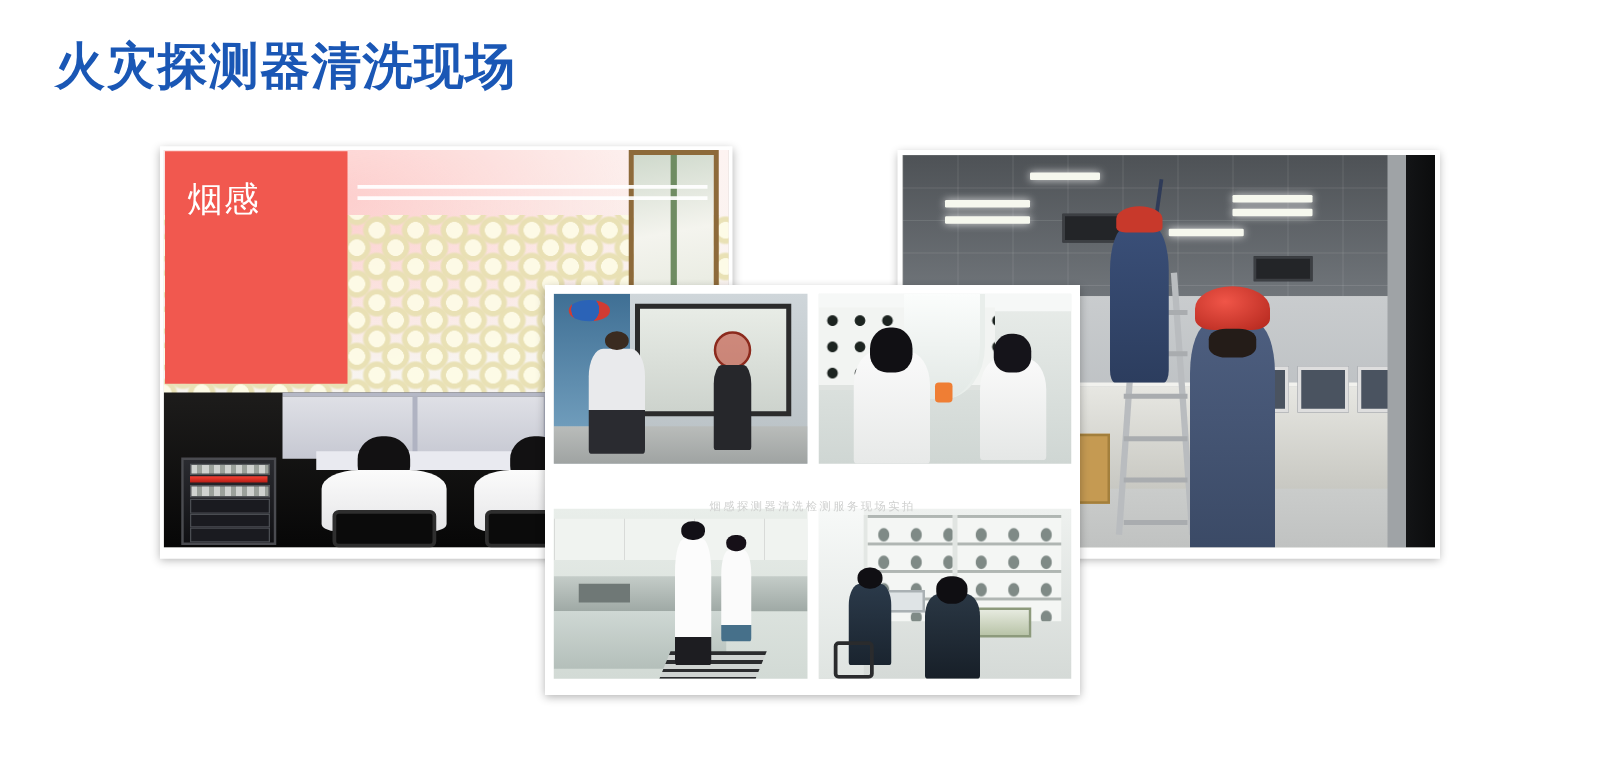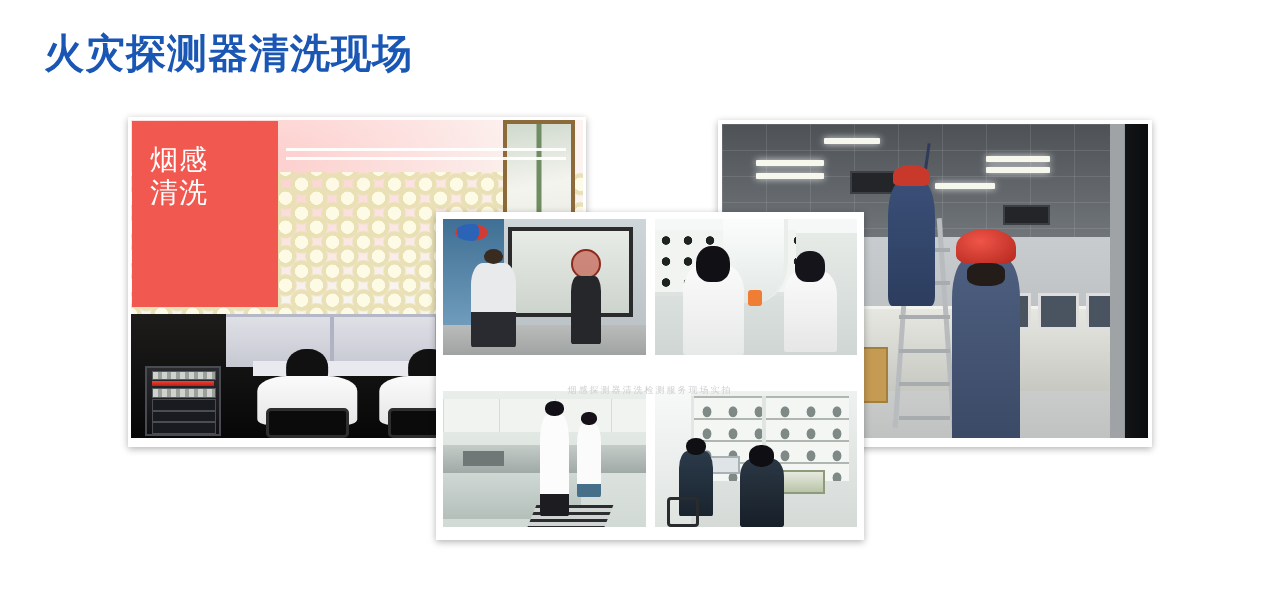--- a/index.html
+++ b/index.html
@@ -285,21 +285,21 @@
     background: #c59a52; border: 2px solid #a37f3c; box-sizing: border-box;
   }
   .rp-doorframe {
     position: absolute; right: 0; top: 0; bottom: 0; width: 9%;
     background: linear-gradient(90deg,#9fa3a6 0 38%, #131416 40%, #0b0c0d 100%);
   }
 
   
   #center-grid {
     left: 436px;
-    top: 212px;
+    top: 228px;
     width: 428px;
     height: 328px;
     padding: 7px 7px 13px 7px;
   }
   .grid-wrap {
     position: absolute;
     left: 7px; top: 7px; right: 7px; bottom: 13px;
     display: grid;
     grid-template-columns: 1fr 1fr;
     grid-template-rows: 1fr 1fr;
@@ -535,21 +535,20 @@
           <div class="lp-cab-dark" style="top:65%"></div>
           <div class="lp-cab-dark" style="top:83%"></div>
         </div>
       </div>
     </div>
   </div>
 </div>
 
 <div id="promo-badge">
   <div class="big">烟感</div>
-  <div class="big">清洗</div>
 </div>
 
 <div id="slogan-overlay">
   <div class="rule"></div>
   <div class="rule bottom"></div>
 </div>
 
 <div class="photo-card" id="right-photo">
   <div class="photo-inner">
     <div class="rp-ceiling">

